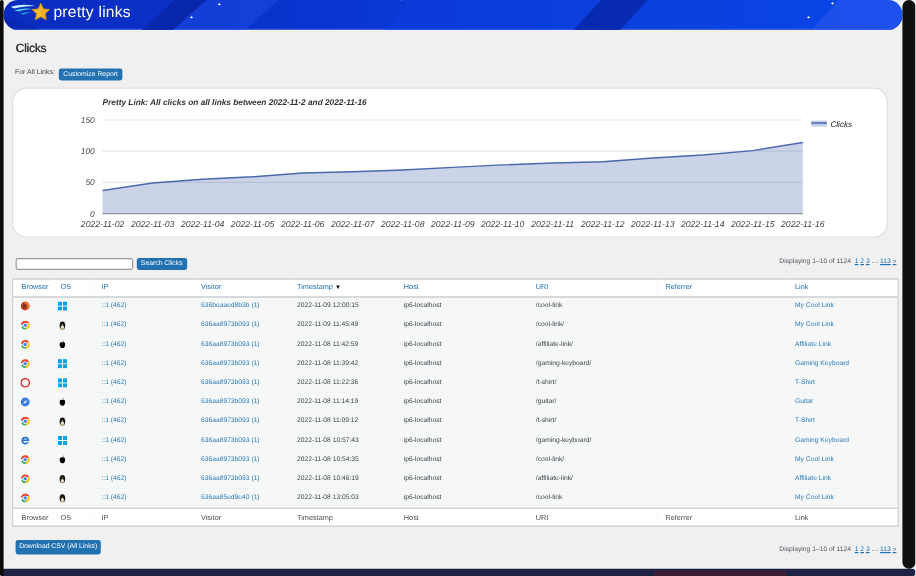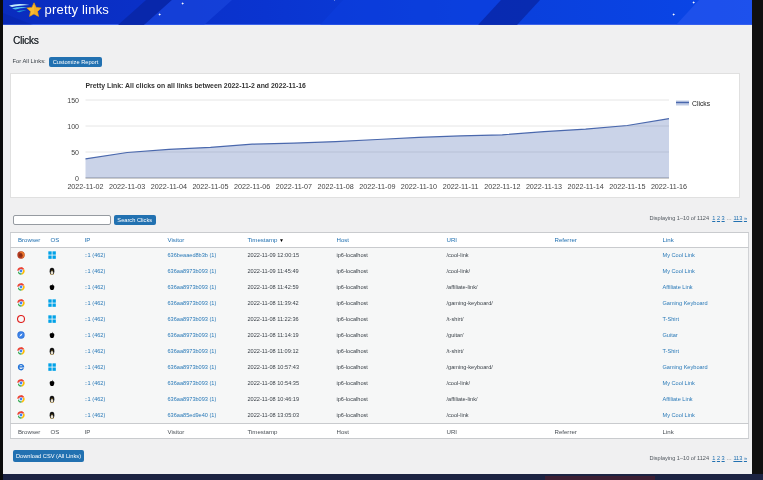--- a/index.html
+++ b/index.html
@@ -1,19 +1,19 @@
 <!DOCTYPE html>
 <html><head>
 <meta charset="utf-8">
 <style>
 * { margin:0; padding:0; box-sizing:border-box; }
 html,body { width:763px; height:480px; overflow:hidden; }
 body { font-family:"Liberation Sans", sans-serif; background:#f0f0f1; }
 #root { position:relative; width:763px; height:480px; background:#f0f0f1; overflow:hidden; }
-.abs { position:absolute; }
+.abs { position:absolute;border-radius:12px; }
 
 
 #stripL { left:0; top:0; width:3px; height:480px; background:#0b0b0b; z-index:50; }
 #stripR { left:752px; top:0; width:11px; height:474px; background:#101010; z-index:50; }
 #stripB { left:0; top:473.6px; width:763px; height:6.4px; background:#1c2342; z-index:49; }
 #stripB .red { position:absolute; left:545px; top:2px; width:110px; height:4px; background:#3d1f33; }
 
 
 #header { left:3px; top:0; width:749px; height:25px; background:linear-gradient(90deg,#0a2cbe 0%, #0a34d0 35%, #0a3ed9 60%, #0a46e8 100%); overflow:hidden; z-index:10; }
 #header .band { position:absolute; top:0; height:25px; }
@@ -21,21 +21,21 @@
 .sparkle { position:absolute; color:#fff; font-size:4px; line-height:4px; }
 #logotext { position:absolute; left:41.5px; top:3px; color:#fff; font-size:13px; font-weight:500; letter-spacing:0.2px; line-height:13.5px; }
 
 
 #h1 { left:13px; top:34.8px; font-size:10px; font-weight:400; color:#23282d; letter-spacing:-0.2px; text-shadow:0.3px 0.2px 0.1px rgba(35,40,45,0.75); }
 #forall { left:12.5px; top:58px; font-size:5.8px; color:#3c434a; }
 .bluebtn { background:#2271b1; color:#fff; font-size:5.7px; border-radius:2px; display:flex; align-items:center; justify-content:center; white-space:nowrap; }
 #custbtn { left:49px; top:56.5px; width:53px; height:10.5px; }
 
 
-#card { left:10px; top:73px; width:730px; height:125px; background:#fff; border:1px solid #e0e0e0; }
+#card { left:10px; top:73px; width:730px; height:125px; background:#fff; border:1px solid #e0e0e0;font-style:italic; }
 
 
 #searchin { left:13px; top:214.5px; width:98px; height:10.5px; background:#fff; border:1px solid #969ba1; border-radius:2px; }
 #searchbtn { left:114px; top:214.5px; width:41.5px; height:10.5px; border-radius:2px; }
 .pagin { font-size:5.6px; color:#50575e; white-space:nowrap; line-height:6px; }
 .pagin a { color:#2271b1; text-decoration:underline; }
 #pagtop { top:215px; right:16px; }
 #pagbot { top:454.5px; right:16px; }
 
 

